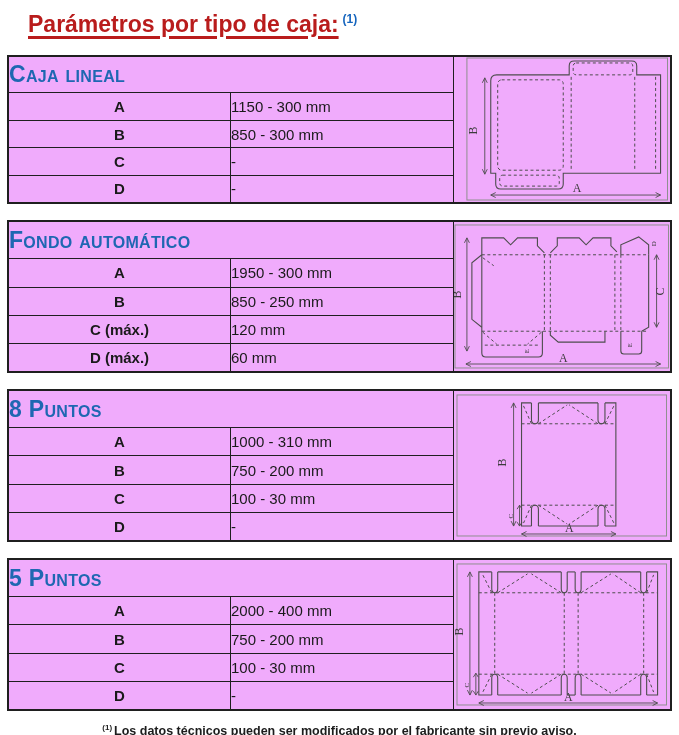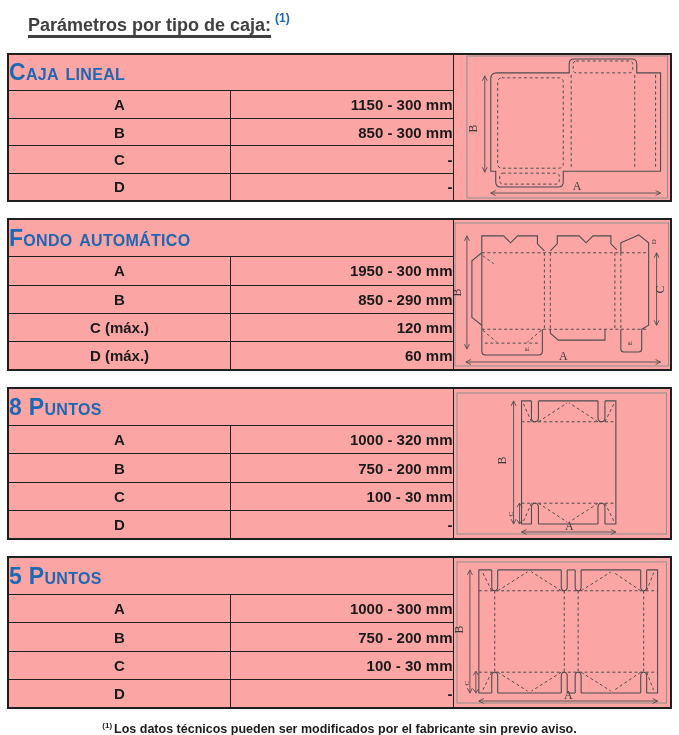--- a/index.html
+++ b/index.html
@@ -5,58 +5,58 @@
   * { box-sizing: border-box; }
   html,body {
     margin:0; padding:0;
     width:679px; height:735px;
     background:#ffffff;
     font-family:"Liberation Sans", sans-serif;
     overflow:hidden;
   }
   .title-wrap { padding:11px 0 0 28px; white-space:nowrap; }
   .page-title {
-    font-size:18px; font-weight:bold; color:#404040;
+    font-size:23px; font-weight:bold; color:#b91c1c;
     text-decoration:underline;
     text-decoration-thickness:2.5px;
     text-underline-offset:4px;
   }
   .title-sup {
     font-size:12px; font-weight:bold; color:#1565be;
     vertical-align:9px; margin-left:4px;
   }
   table.ptable {
     border-collapse:collapse;
     table-layout:fixed;
     width:665px;
     margin:16px 0 0 7px;
     border:2px solid #1f1f1f;
-    background:#fca5a5;
+    background:#f0abfc;
   }
   table.ptable:first-of-type { margin-top:17px; }
   table.ptable td { border:1px solid #1f1f1f; padding:0; }
   td.hcell {
     height:36px;
     font-variant:small-caps;
     font-weight:bold;
     font-size:23px;
     letter-spacing:0.3px;
     color:#1e67b2;
     padding-left:10px;
     vertical-align:middle;
   }
   td.lbl {
     width:87px; height:27px;
     text-align:center; vertical-align:middle;
     font-weight:bold; font-size:15px; color:#1a1a1a;
   }
   td.val {
     width:356px;
-    text-align:right; vertical-align:middle;
-    font-weight:bold; font-size:15px; color:#1a1a1a;
+    text-align:left; vertical-align:middle;
+    font-weight:normal; font-size:15px; color:#1a1a1a;
   }
   td.dcell { width:218px; padding:0; vertical-align:top; }
   td.dcell svg { display:block; width:100%; height:100%; }
 
   .frame { fill:none; stroke:#8f8f8f; stroke-width:1; }
   .sld   { fill:none; stroke:#4d4d4d; stroke-width:1.1; }
   .dsh   { fill:none; stroke:#4d4d4d; stroke-width:1; stroke-dasharray:3,2.6; }
   .dim   { fill:none; stroke:#4d4d4d; stroke-width:0.9; }
   .dlbl  { font-family:"Liberation Serif", serif; font-size:12px; fill:#3c3c3c; }
   .dlbl-sm { font-family:"Liberation Serif", serif; font-size:7px; fill:#3c3c3c; }
@@ -177,21 +177,21 @@
         </g>
       </svg>
     </td>
   </tr>
   <tr>
         <td class="lbl">A</td>
         <td class="val">1950 - 300 mm</td>
       </tr>
   <tr>
         <td class="lbl">B</td>
-        <td class="val">850 - 290 mm</td>
+        <td class="val">850 - 250 mm</td>
       </tr>
   <tr>
         <td class="lbl">C (máx.)</td>
         <td class="val">120 mm</td>
       </tr>
   <tr>
         <td class="lbl">D (máx.)</td>
         <td class="val">60 mm</td>
       </tr>
 </tbody>
@@ -239,21 +239,21 @@
         <g>
           <line class="dim" x1="68" y1="144" x2="163" y2="144"></line>
           <path class="dim" d="M73,141.5 L68,144 L73,146.5 M158,141.5 L163,144 L158,146.5"></path>
           <text class="dlbl" text-anchor="middle" x="116" y="142">A</text>
         </g>
       </svg>
     </td>
   </tr>
   <tr>
         <td class="lbl">A</td>
-        <td class="val">1000 - 320 mm</td>
+        <td class="val">1000 - 310 mm</td>
       </tr>
   <tr>
         <td class="lbl">B</td>
         <td class="val">750 - 200 mm</td>
       </tr>
   <tr>
         <td class="lbl">C</td>
         <td class="val">100 - 30 mm</td>
       </tr>
   <tr>
@@ -321,21 +321,21 @@
         <g>
           <line class="dim" x1="25" y1="144" x2="205" y2="144"></line>
           <path class="dim" d="M30,141.5 L25,144 L30,146.5 M200,141.5 L205,144 L200,146.5"></path>
           <text class="dlbl" text-anchor="middle" x="115" y="142">A</text>
         </g>
       </svg>
     </td>
   </tr>
   <tr>
         <td class="lbl">A</td>
-        <td class="val">1000 - 300 mm</td>
+        <td class="val">2000 - 400 mm</td>
       </tr>
   <tr>
         <td class="lbl">B</td>
         <td class="val">750 - 200 mm</td>
       </tr>
   <tr>
         <td class="lbl">C</td>
         <td class="val">100 - 30 mm</td>
       </tr>
   <tr>

